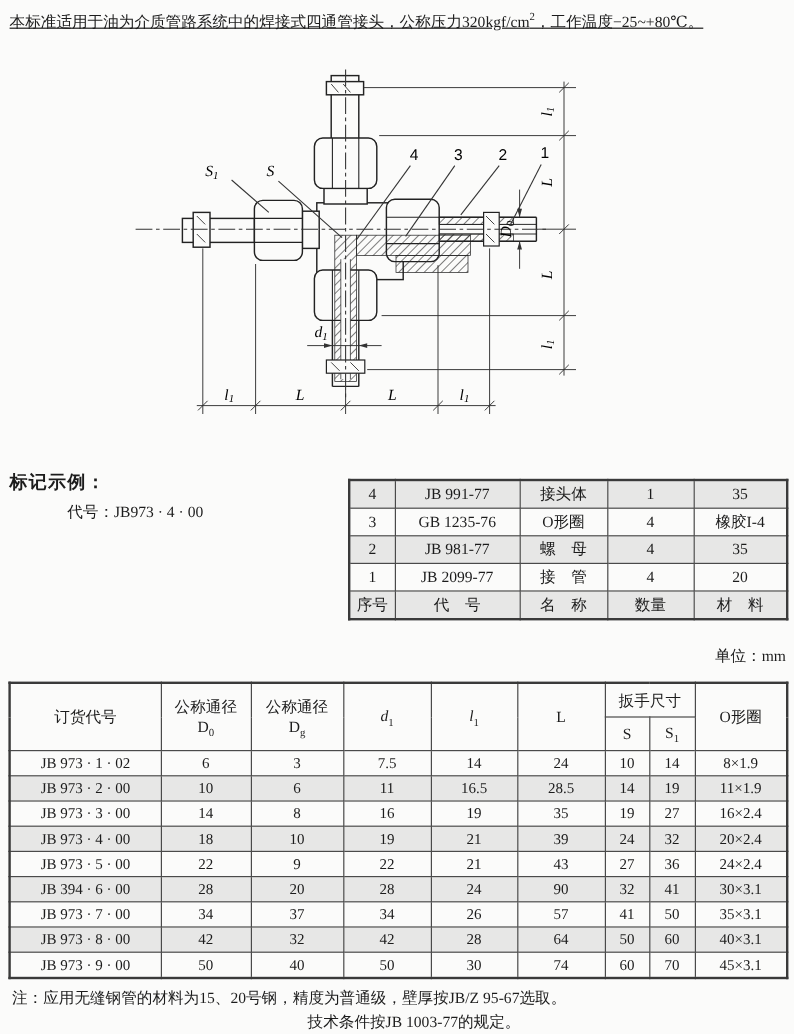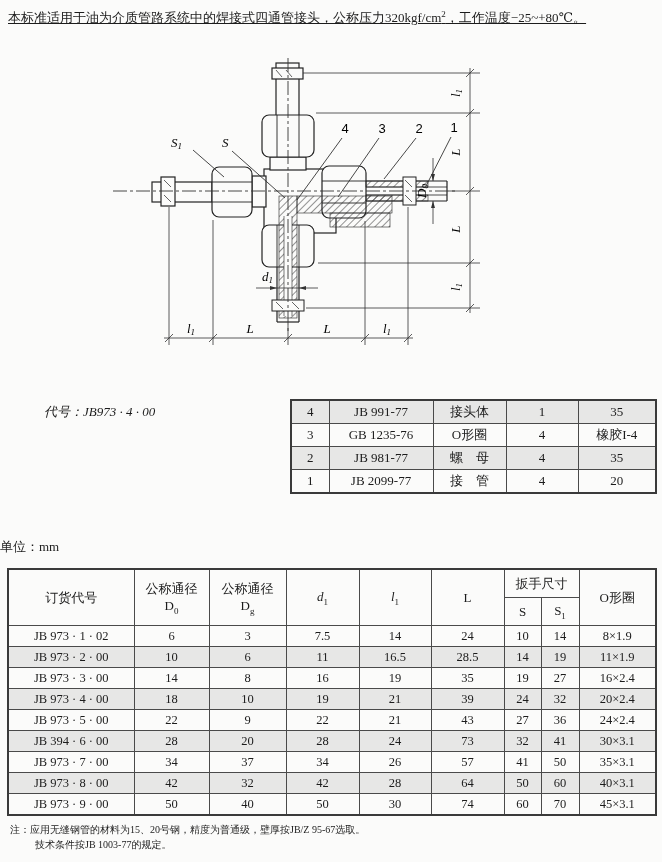--- a/index.html
+++ b/index.html
@@ -9,37 +9,37 @@
     font-family:"Liberation Serif","DejaVu Serif",serif;
   }
   .abs{position:absolute;}
   
   .intro{left:8px;top:8px;width:650px;font-size:13px;line-height:1.55;text-decoration:underline;}
   .intro sup{font-size:9px;}
   
   .marking{left:8px;top:396px;width:272px;font-size:13px;line-height:1.0;}
   .marking .mk-title{font-size:15px;font-weight:bold;letter-spacing:1px;}
   .marking .mk-line{margin-top:9px;margin-left:24px;}
-  .marking .mk-line3{margin-top:9px;margin-left:36px;font-style:italic;}
+  .marking .mk-line3{margin-top:9px;margin-left:48px;}
   .marking sub{font-size:9px;}
   
   table{border-collapse:collapse;table-layout:fixed;}
   th,td{border:1px solid #4a4a4a;text-align:center;vertical-align:middle;
         padding:0;font-weight:normal;overflow:hidden;white-space:nowrap;}
   .bom{left:290px;top:399px;width:365px;}
   .bom td{height:22px;font-size:13px;}
   .main-tbl{left:7px;top:568px;width:648px;}
   .main-tbl table{width:648px;border:2px solid #3a3a3a;}
   .bom table{width:365px;border:2px solid #3a3a3a;}
   .main-tbl th{height:27px;font-size:13px;}
   .main-tbl td{height:20px;font-size:12.5px;}
   .shaded{background:#e7e7e6;}
-  .unit{left:0;top:538px;width:655px;font-size:13px;}
-  .notes{left:10px;top:822px;width:645px;font-size:10px;line-height:1.5;font-family:Liberation Serif, serif;}
-  .notes .n2{margin-left:25px;}
+  .unit{left:0;top:538px;width:655px;text-align:right;font-size:13px;}
+  .notes{left:10px;top:822px;width:645px;font-size:13px;line-height:1.5;font-family:Liberation Serif, serif;}
+  .notes .n2{margin-left:25px;text-align:center;}
   sub{font-size:9px;}
   .sym{font-family:"Liberation Serif",serif;}
   .sym-i{font-family:"Liberation Serif",serif;font-style:italic;}
   
   .drawing{left:0;top:55px;width:662px;height:302px;}
   svg text{font-family:"Liberation Sans","DejaVu Sans",sans-serif;}
   .t-num{font-size:13px;}
   .t-dim{font-family:"Liberation Serif",serif;font-style:italic;font-size:13px;}
   .t-sub{font-size:9px;}
 </style>
@@ -185,20 +185,21 @@
 
   <g stroke="#333" stroke-width="0.9">
     <line x1="193" y1="150" x2="224" y2="177"></line>
     <line x1="232" y1="151" x2="285" y2="198"></line>
   </g>
   <text class="t-dim" x="171" y="147"><tspan>S</tspan><tspan class="t-sub" dy="2">1</tspan></text>
   <text class="t-dim" x="222" y="147"><tspan>S</tspan></text>
 </svg>
 
 <div class="abs marking">
+  <div class="mk-title">标记示例：</div>
   <div class="mk-line3">代号：JB973 · 4 · 00</div>
 </div>
 
 <div class="abs bom">
   <table>
     <colgroup>
         <col style="width:38px">
         <col style="width:104px">
         <col style="width:73px">
         <col style="width:72px">
@@ -225,20 +226,27 @@
       <td>螺　母</td>
       <td>4</td>
       <td>35</td>
     </tr>
     <tr>
       <td>1</td>
       <td>JB 2099-77</td>
       <td>接　管</td>
       <td>4</td>
       <td>20</td>
+    </tr>
+    <tr class="shaded">
+      <td>序号</td>
+      <td>代　号</td>
+      <td>名　称</td>
+      <td>数量</td>
+      <td>材　料</td>
     </tr>
   </tbody>
     </table>
 </div>
 
 <div class="abs unit">单位：mm</div>
 
 <div class="abs main-tbl">
   <table>
     <colgroup>
@@ -327,21 +335,21 @@
           <td>27</td>
           <td>36</td>
           <td>24×2.4</td>
         </tr>
     <tr class="shaded">
           <td>JB 394 · 6 · 00</td>
           <td>28</td>
           <td>20</td>
           <td>28</td>
           <td>24</td>
-          <td>73</td>
+          <td>90</td>
           <td>32</td>
           <td>41</td>
           <td>30×3.1</td>
         </tr>
     <tr>
           <td>JB 973 · 7 · 00</td>
           <td>34</td>
           <td>37</td>
           <td>34</td>
           <td>26</td>

